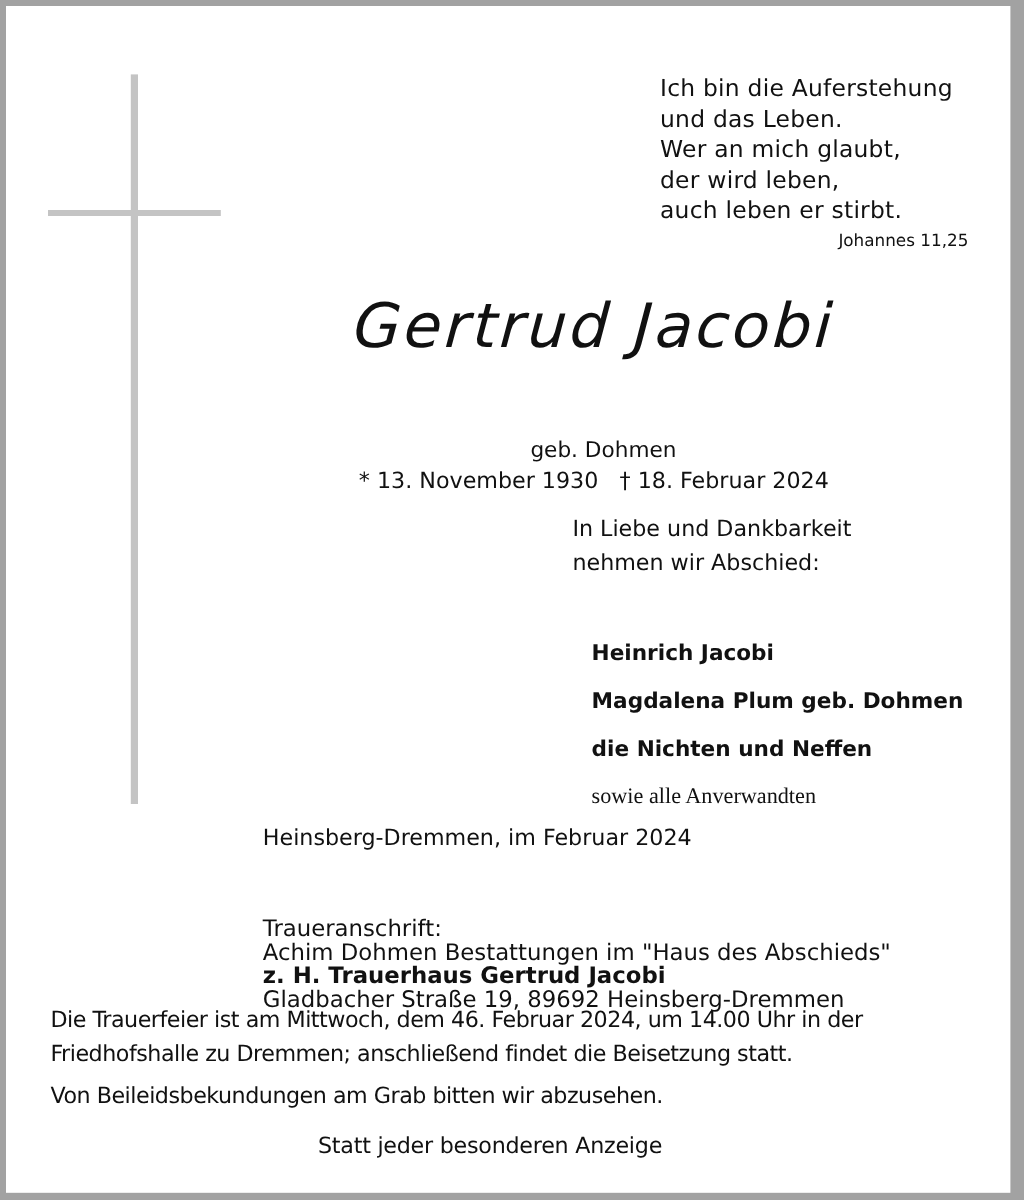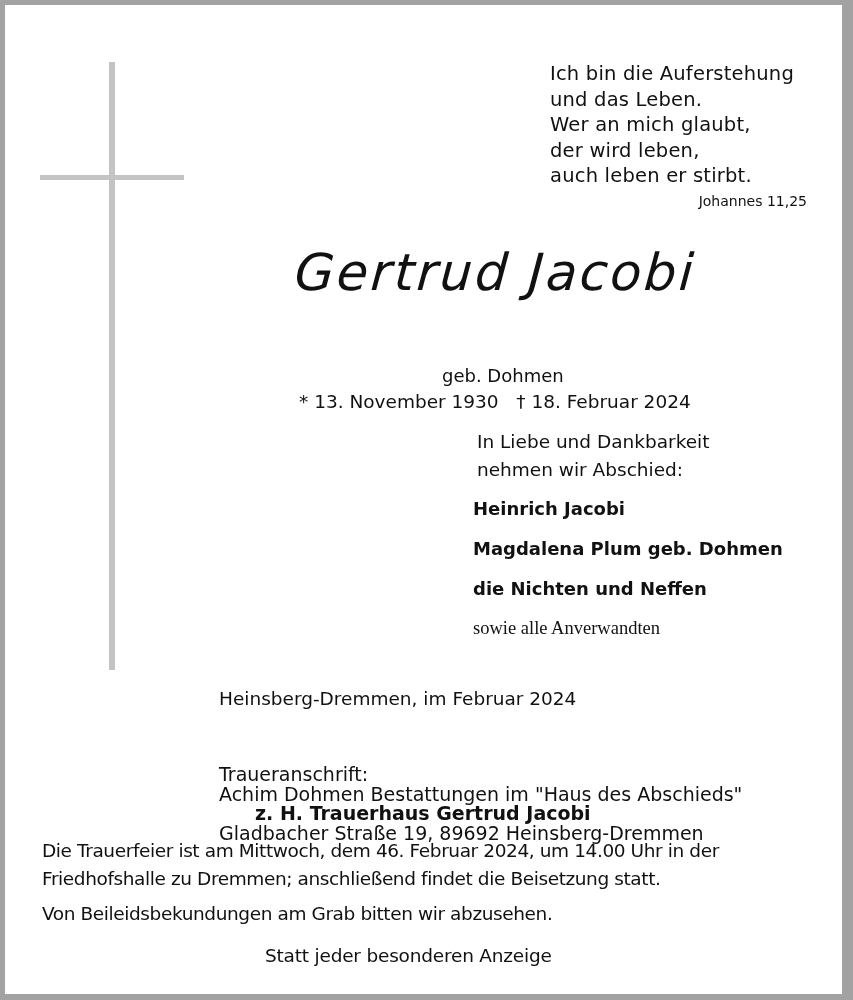--- a/index.html
+++ b/index.html
@@ -17,24 +17,24 @@
     .cross-h { position: absolute; left: 35px; top: 170px; width: 144px; height: 5px; background: #c4c4c4; }
     .abs { position: absolute; white-space: nowrap; }
     .verse { left: 545px; top: 56px; font-size: 19.5px; line-height: 25.5px; letter-spacing: 0.2px; }
     .verse div { white-space: nowrap; }
     .verse-ref { right: 35px; top: 188px; font-size: 14px; text-align: left; }
     .name { left: 290px; top: 238px; font-size: 51px; font-style: italic; font-weight: normal; letter-spacing: 2.5px; font-family: "DejaVu Sans", sans-serif; transform: skewX(-4deg); }
     .birthname { left: 437px; top: 312px; font-size: 18px; margin-top: 48px; }
     .dates { left: 294px; top: 354px; font-size: 18.5px; }
     .mourn { left: 472px; top: 423px; font-size: 18.5px; line-height: 28px; }
     .family-bold { font-weight: bold; font-size: 18px; }
-    .mourner { position: absolute; left: 468px; white-space: nowrap; }
+    .mourner { position: absolute; left: 488px; white-space: nowrap; margin-top: 36px; }
     .place { left: 214px; top: 683px; font-size: 18.5px; }
     .addr { left: 214px; top: 760px; font-size: 19px; line-height: 19.5px; }
-    .addr .bold { font-weight: bold; margin-left: 36px; }
+    .addr .bold { font-weight: bold; }
     .ceremony { left: 37px; top: 832px; font-size: 18.5px; line-height: 28px; letter-spacing: -0.4px; }
     .condol { left: 37px; top: 898px; font-size: 18.5px; letter-spacing: -0.4px; }
     .footer { left: 260px; top: 940px; font-size: 18.5px; letter-spacing: -0.2px; }
   </style>
 </head>
 <body>
 
 <div class="page">
 
   <div class="cross-v"></div>

